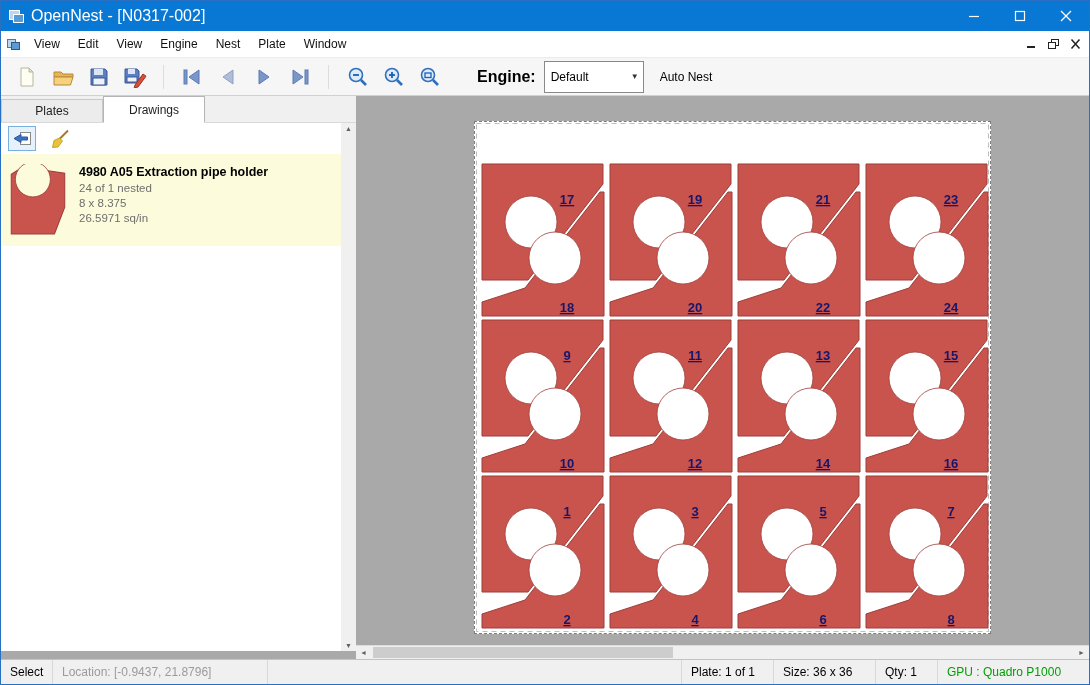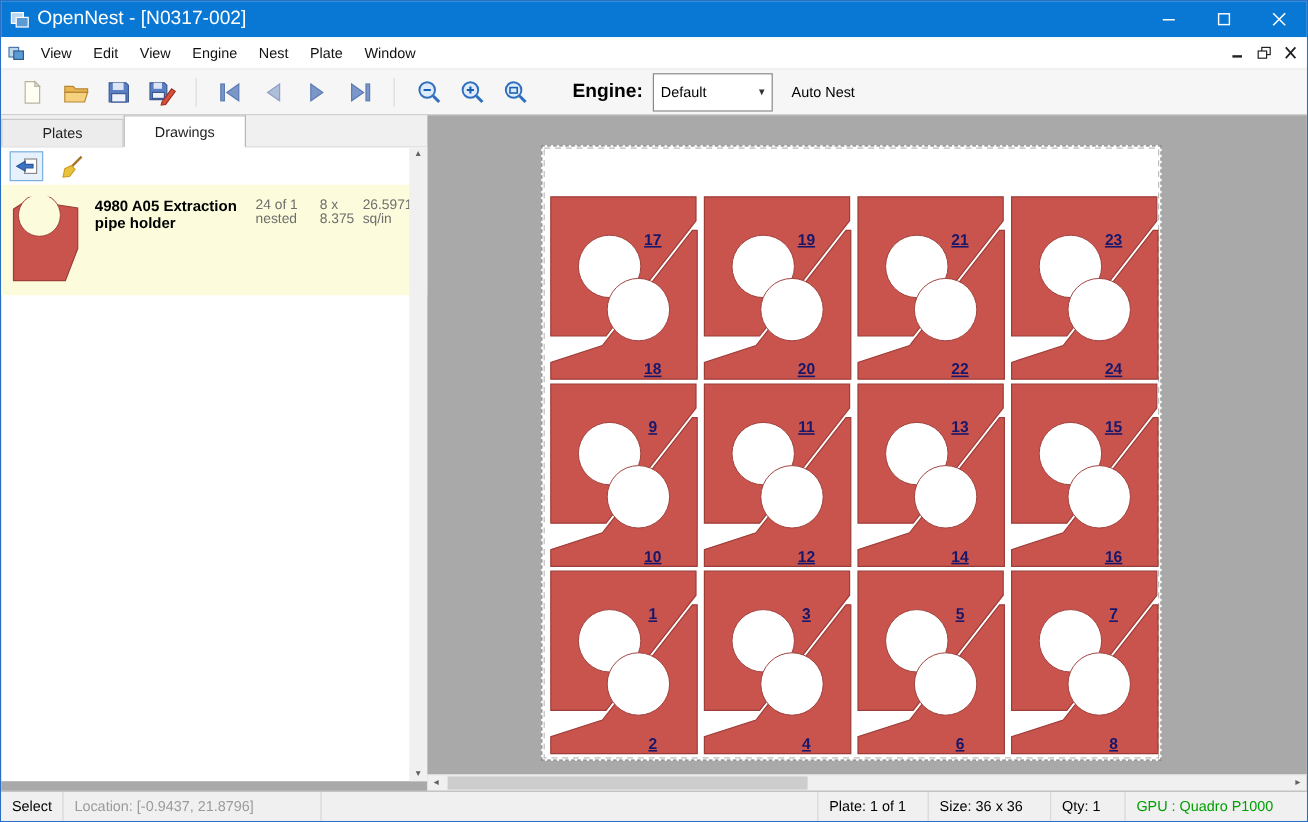--- a/index.html
+++ b/index.html
@@ -38,28 +38,28 @@
   
   .sidebar{position:absolute;left:0;top:0;bottom:8px;width:355px;background:#fff}
   .tabsrow{height:27px;background:#f0f0f0;display:flex;align-items:flex-end;border-bottom:1px solid #d9d9d9}
   .tab{width:102px;display:flex;align-items:center;justify-content:center;font-size:12px;height:23px;background:#ececec;border:1px solid #c9c9c9;border-bottom:none;color:#222}
   .tab.active{height:27px;background:#fff;border-color:#b5b5b5;position:relative;z-index:2;margin-bottom:-1px;border-bottom:1px solid #fff}
   .subtoolbar{height:31px;background:#fff;display:flex;align-items:center;padding-left:7px;gap:10px}
   .sub-btn{width:28px;height:25px;display:flex;align-items:center;justify-content:center}
   .sub-btn.active{border:1px solid #7ab0e0;background:#e6f1fb}
   .drawing-item{height:92px;background:#fcfcdc;display:flex;padding:7px 6px 7px 8px;gap:12px}
   .thumb{flex:0 0 58px;display:flex;align-items:center}
-  .d-text{display:flex;flex-direction:row;gap:3px;padding-top:4px}
+  .d-text{display:flex;flex-direction:column;gap:3px;padding-top:4px}
   .d-title{font-size:12.5px;font-weight:bold;color:#000}
   .d-sub{font-size:11.5px;color:#6e6e6e}
   .vscroll{position:absolute;right:0;top:27px;bottom:0;width:15px;background:#f0f0f0;display:flex;flex-direction:column;justify-content:space-between;align-items:center;padding:2px 0;font-size:7px;color:#616161}
 
   
   .canvas{position:absolute;left:355px;right:0;top:0;bottom:0}
-  .plate{position:absolute;left:95px;top:25px;width:517px;height:513px;background:#fff;border:1px dashed #7d7d7d}
+  .plate{position:absolute;left:118px;top:25px;width:517px;height:513px;background:#fff;border:1px dashed #7d7d7d}
   .plate svg{position:absolute;left:0;top:0}
   .part{fill:var(--part-fill,#c9544e);stroke:var(--part-stroke,#9e3d38);stroke-width:1}
   .hole{fill:#fff;stroke:var(--part-stroke,#9e3d38);stroke-width:0.8}
   .pnum{font:700 13px "Liberation Sans",sans-serif;fill:var(--num-color,#16166b);text-anchor:middle;text-decoration:underline}
   .hscroll{position:absolute;left:0;right:0;bottom:0;height:14px;background:#f0f0f0;border-top:1px solid #dcdcdc}
   .hs-arrow{position:absolute;top:0;width:15px;height:13px;display:flex;align-items:center;justify-content:center;font-size:7px;color:#616161}
   .hs-thumb{position:absolute;left:17px;top:1px;height:11px;width:300px;background:#cdcdcd}
 
   
   .statusbar{height:25px;flex:0 0 25px;background:#f0f0f0;border-top:1px solid #c3c3c3;display:flex;align-items:stretch;font-size:12px;color:#000}

